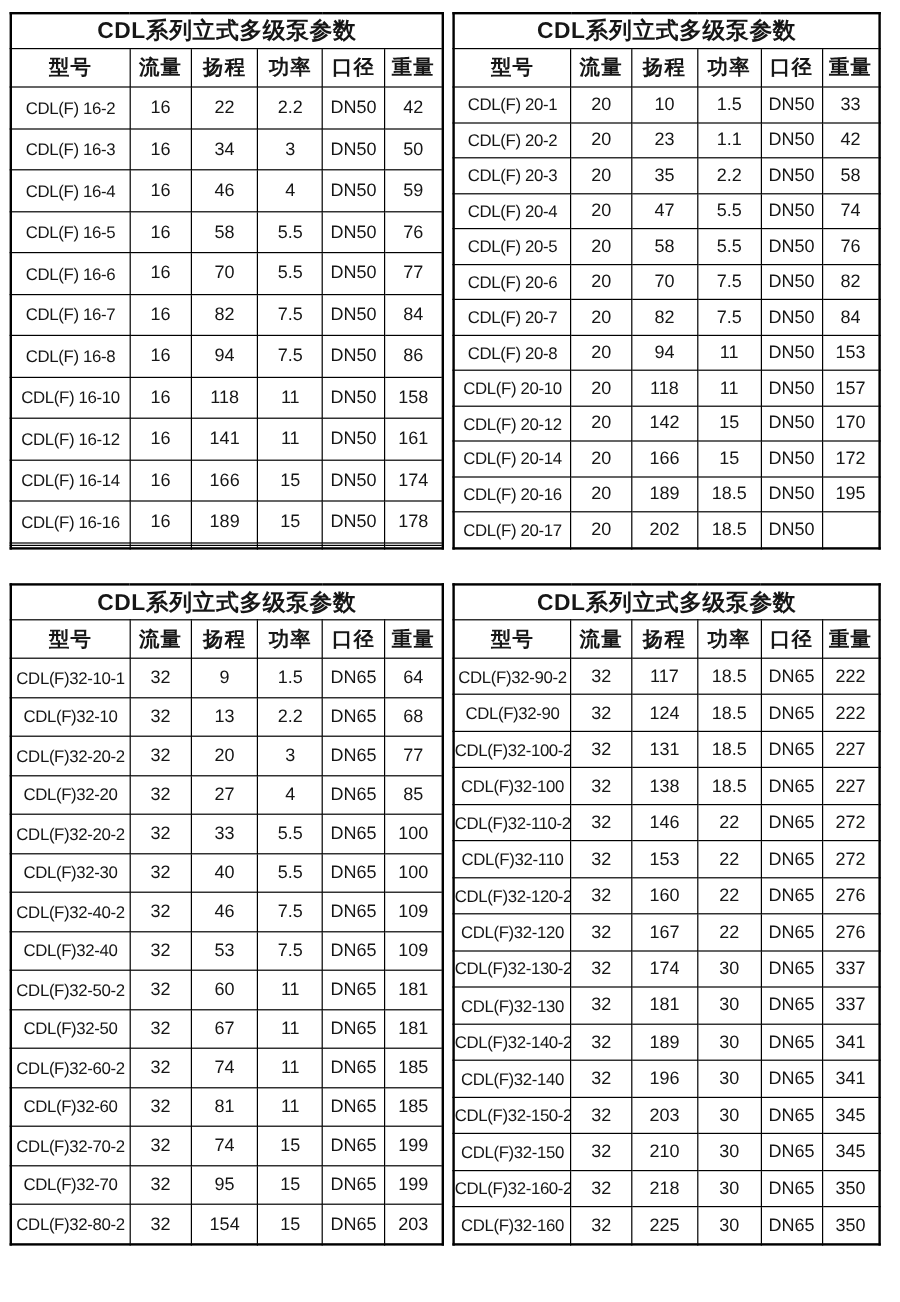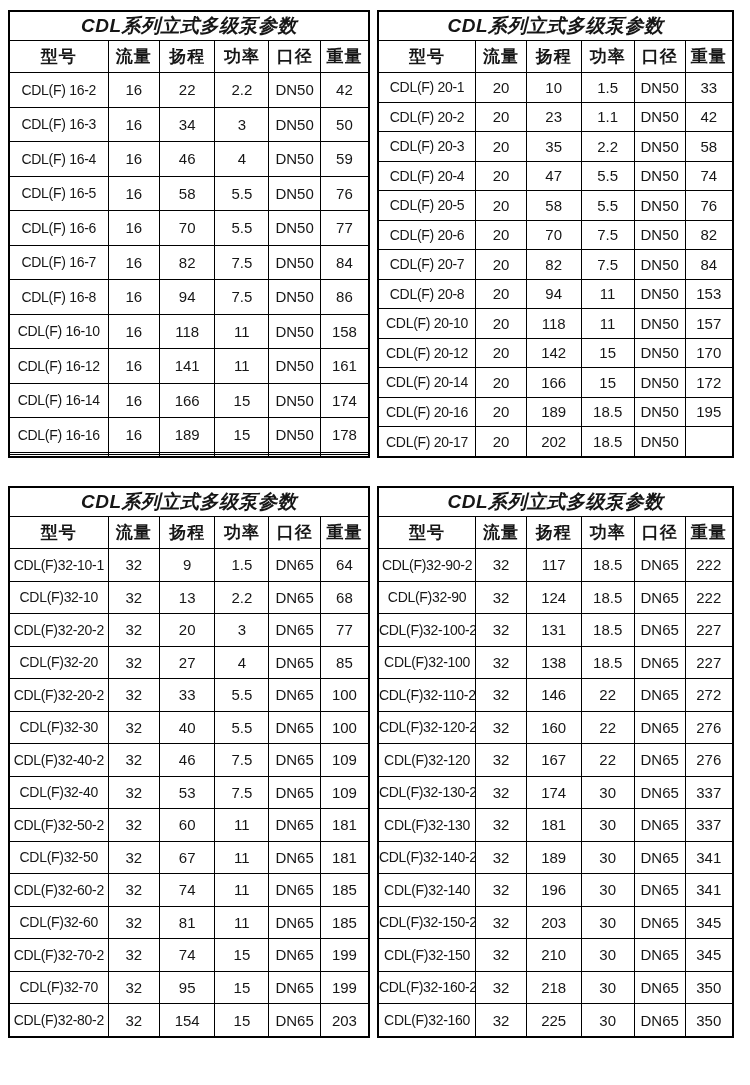--- a/index.html
+++ b/index.html
@@ -36,21 +36,20 @@
     vertical-align: middle;
     padding: 0;
     overflow: hidden;
     white-space: nowrap;
   }
   tr.title-row th {
     height: 28px;
     font-size: 19px;
     font-weight: 700;
     letter-spacing: 0.5px;
-    font-style: italic;
   }
   tr.header-row th {
     height: 31px;
     font-size: 17px;
     font-weight: 700;
     letter-spacing: 1px;
     margin-top: 16px;
   }
   td {
     font-size: 15px;
@@ -542,20 +541,28 @@
           </tr>
           <tr>
             <td>CDL(F)32-110-2</td>
             <td>32</td>
             <td>146</td>
             <td>22</td>
             <td>DN65</td>
             <td>272</td>
           </tr>
           <tr>
+            <td>CDL(F)32-110</td>
+            <td>32</td>
+            <td>153</td>
+            <td>22</td>
+            <td>DN65</td>
+            <td>272</td>
+          </tr>
+          <tr>
             <td>CDL(F)32-120-2</td>
             <td>32</td>
             <td>160</td>
             <td>22</td>
             <td>DN65</td>
             <td>276</td>
           </tr>
           <tr>
             <td>CDL(F)32-120</td>
             <td>32</td>

